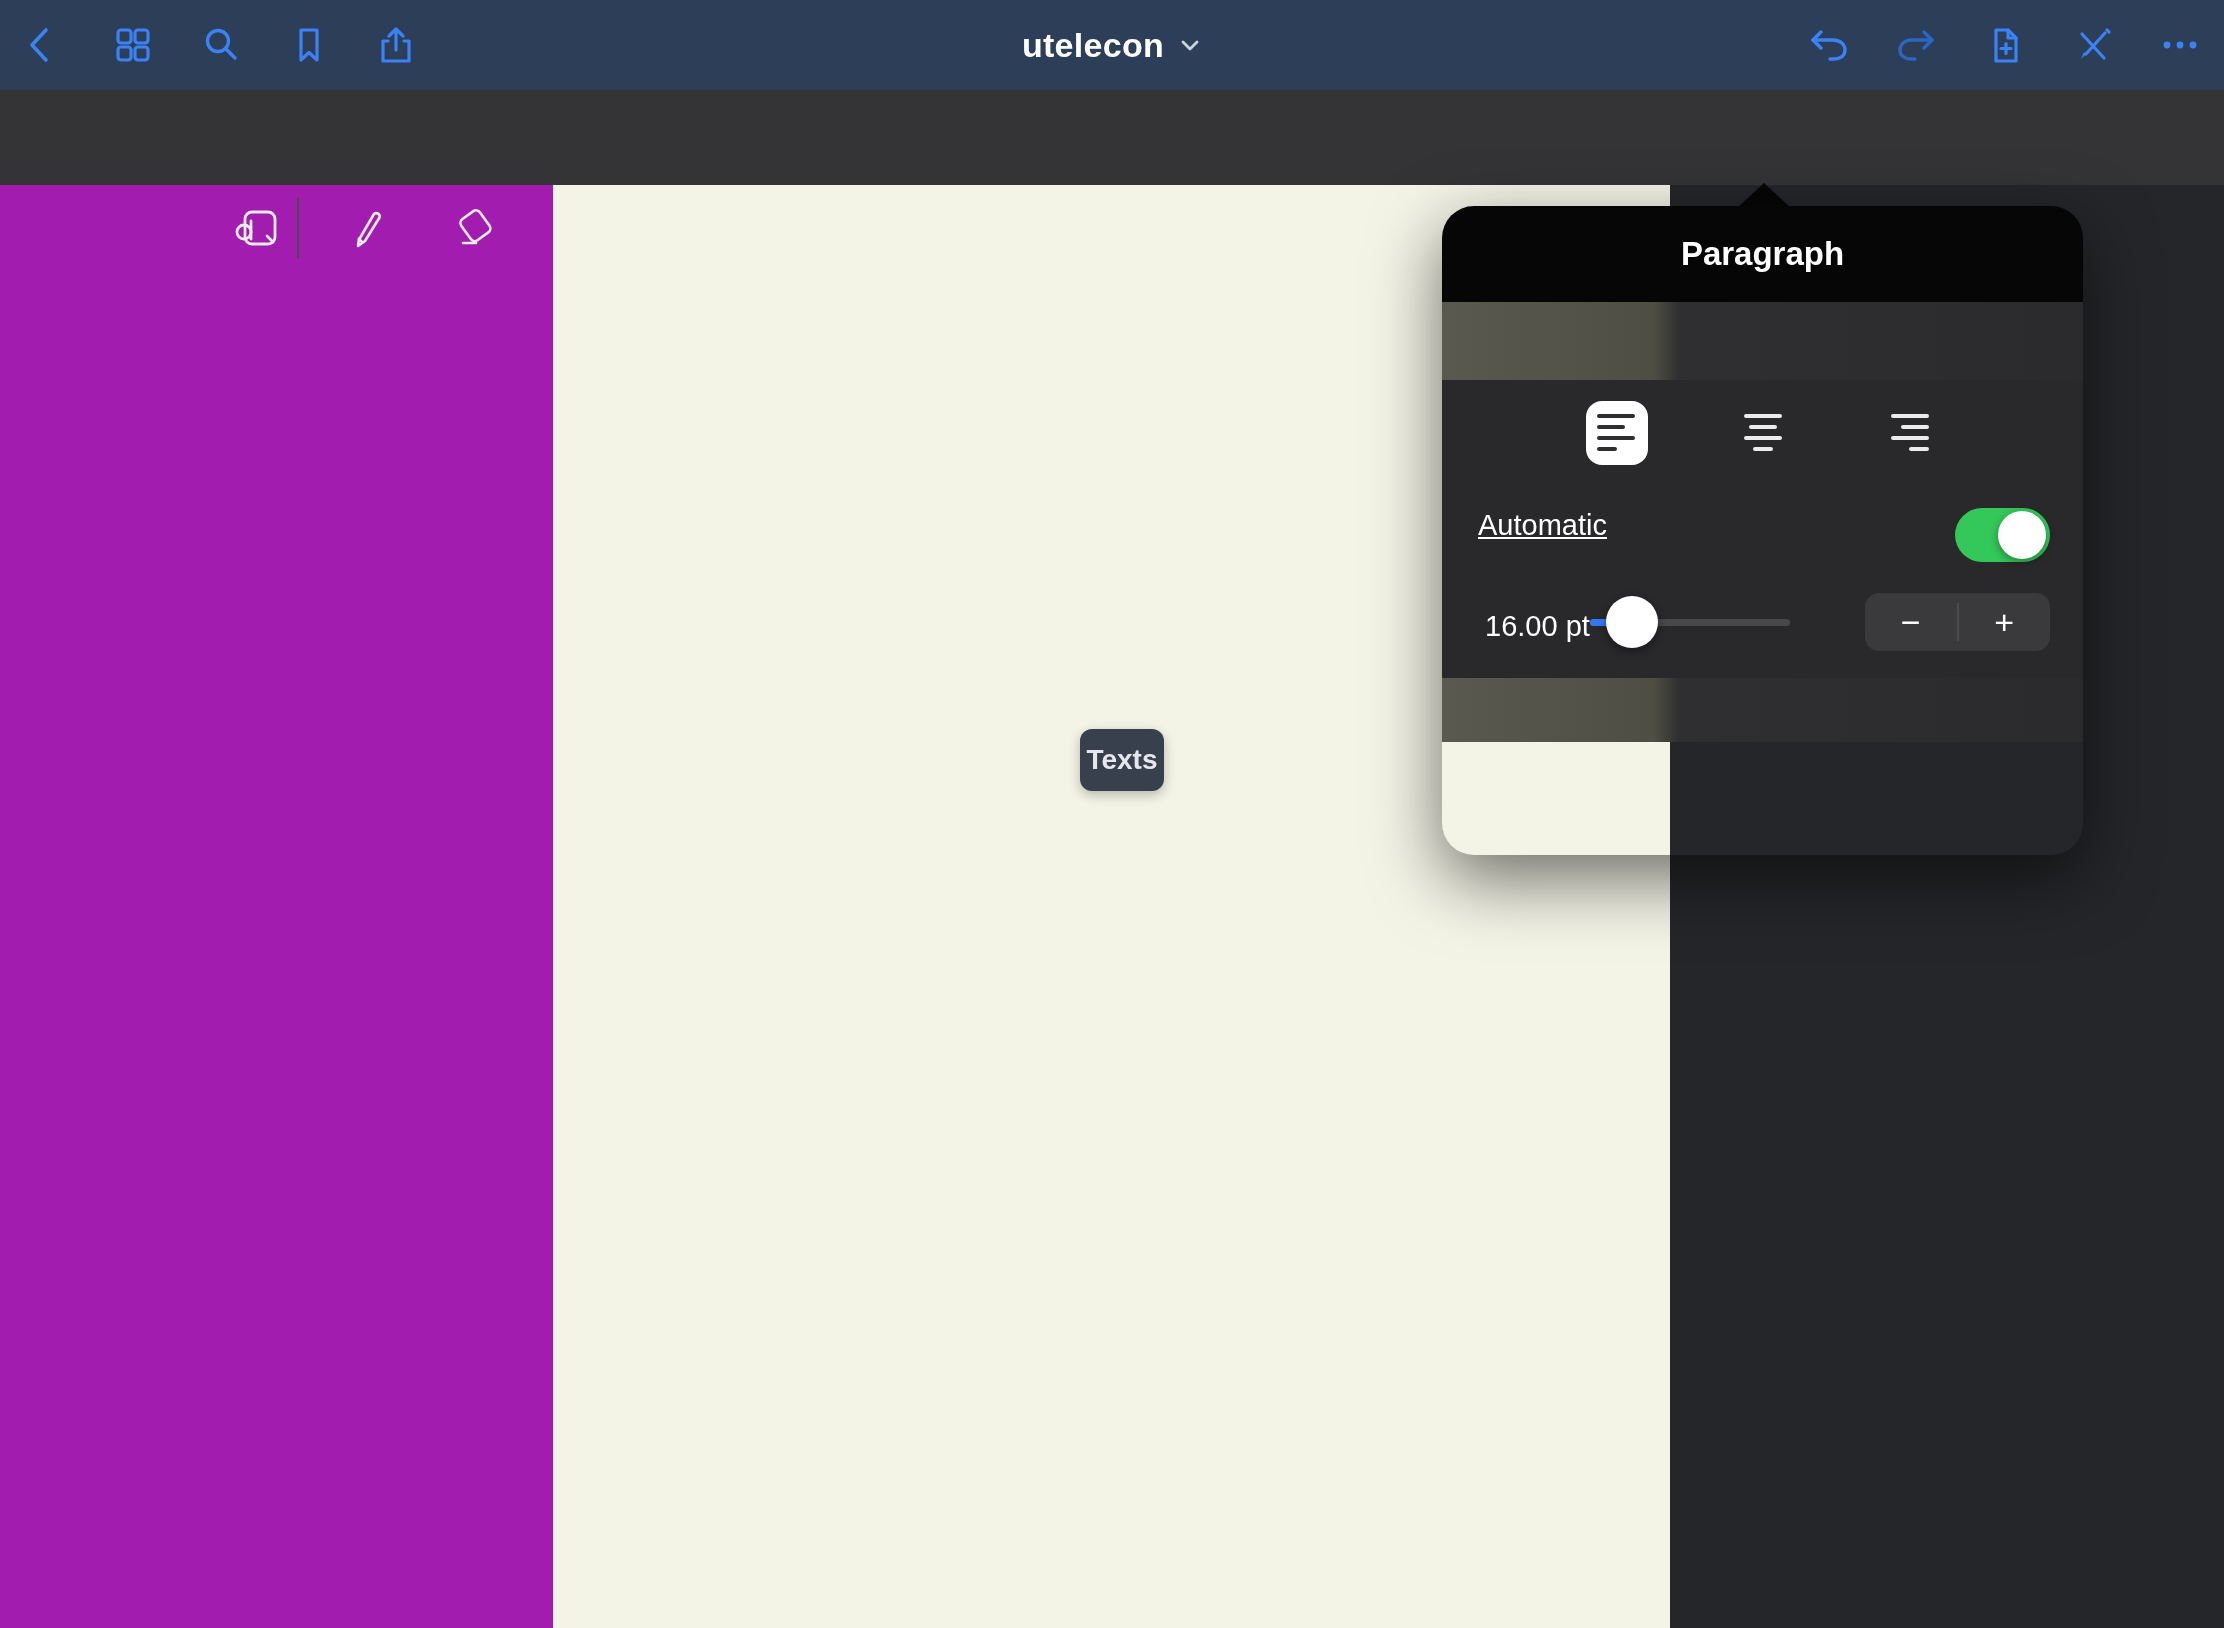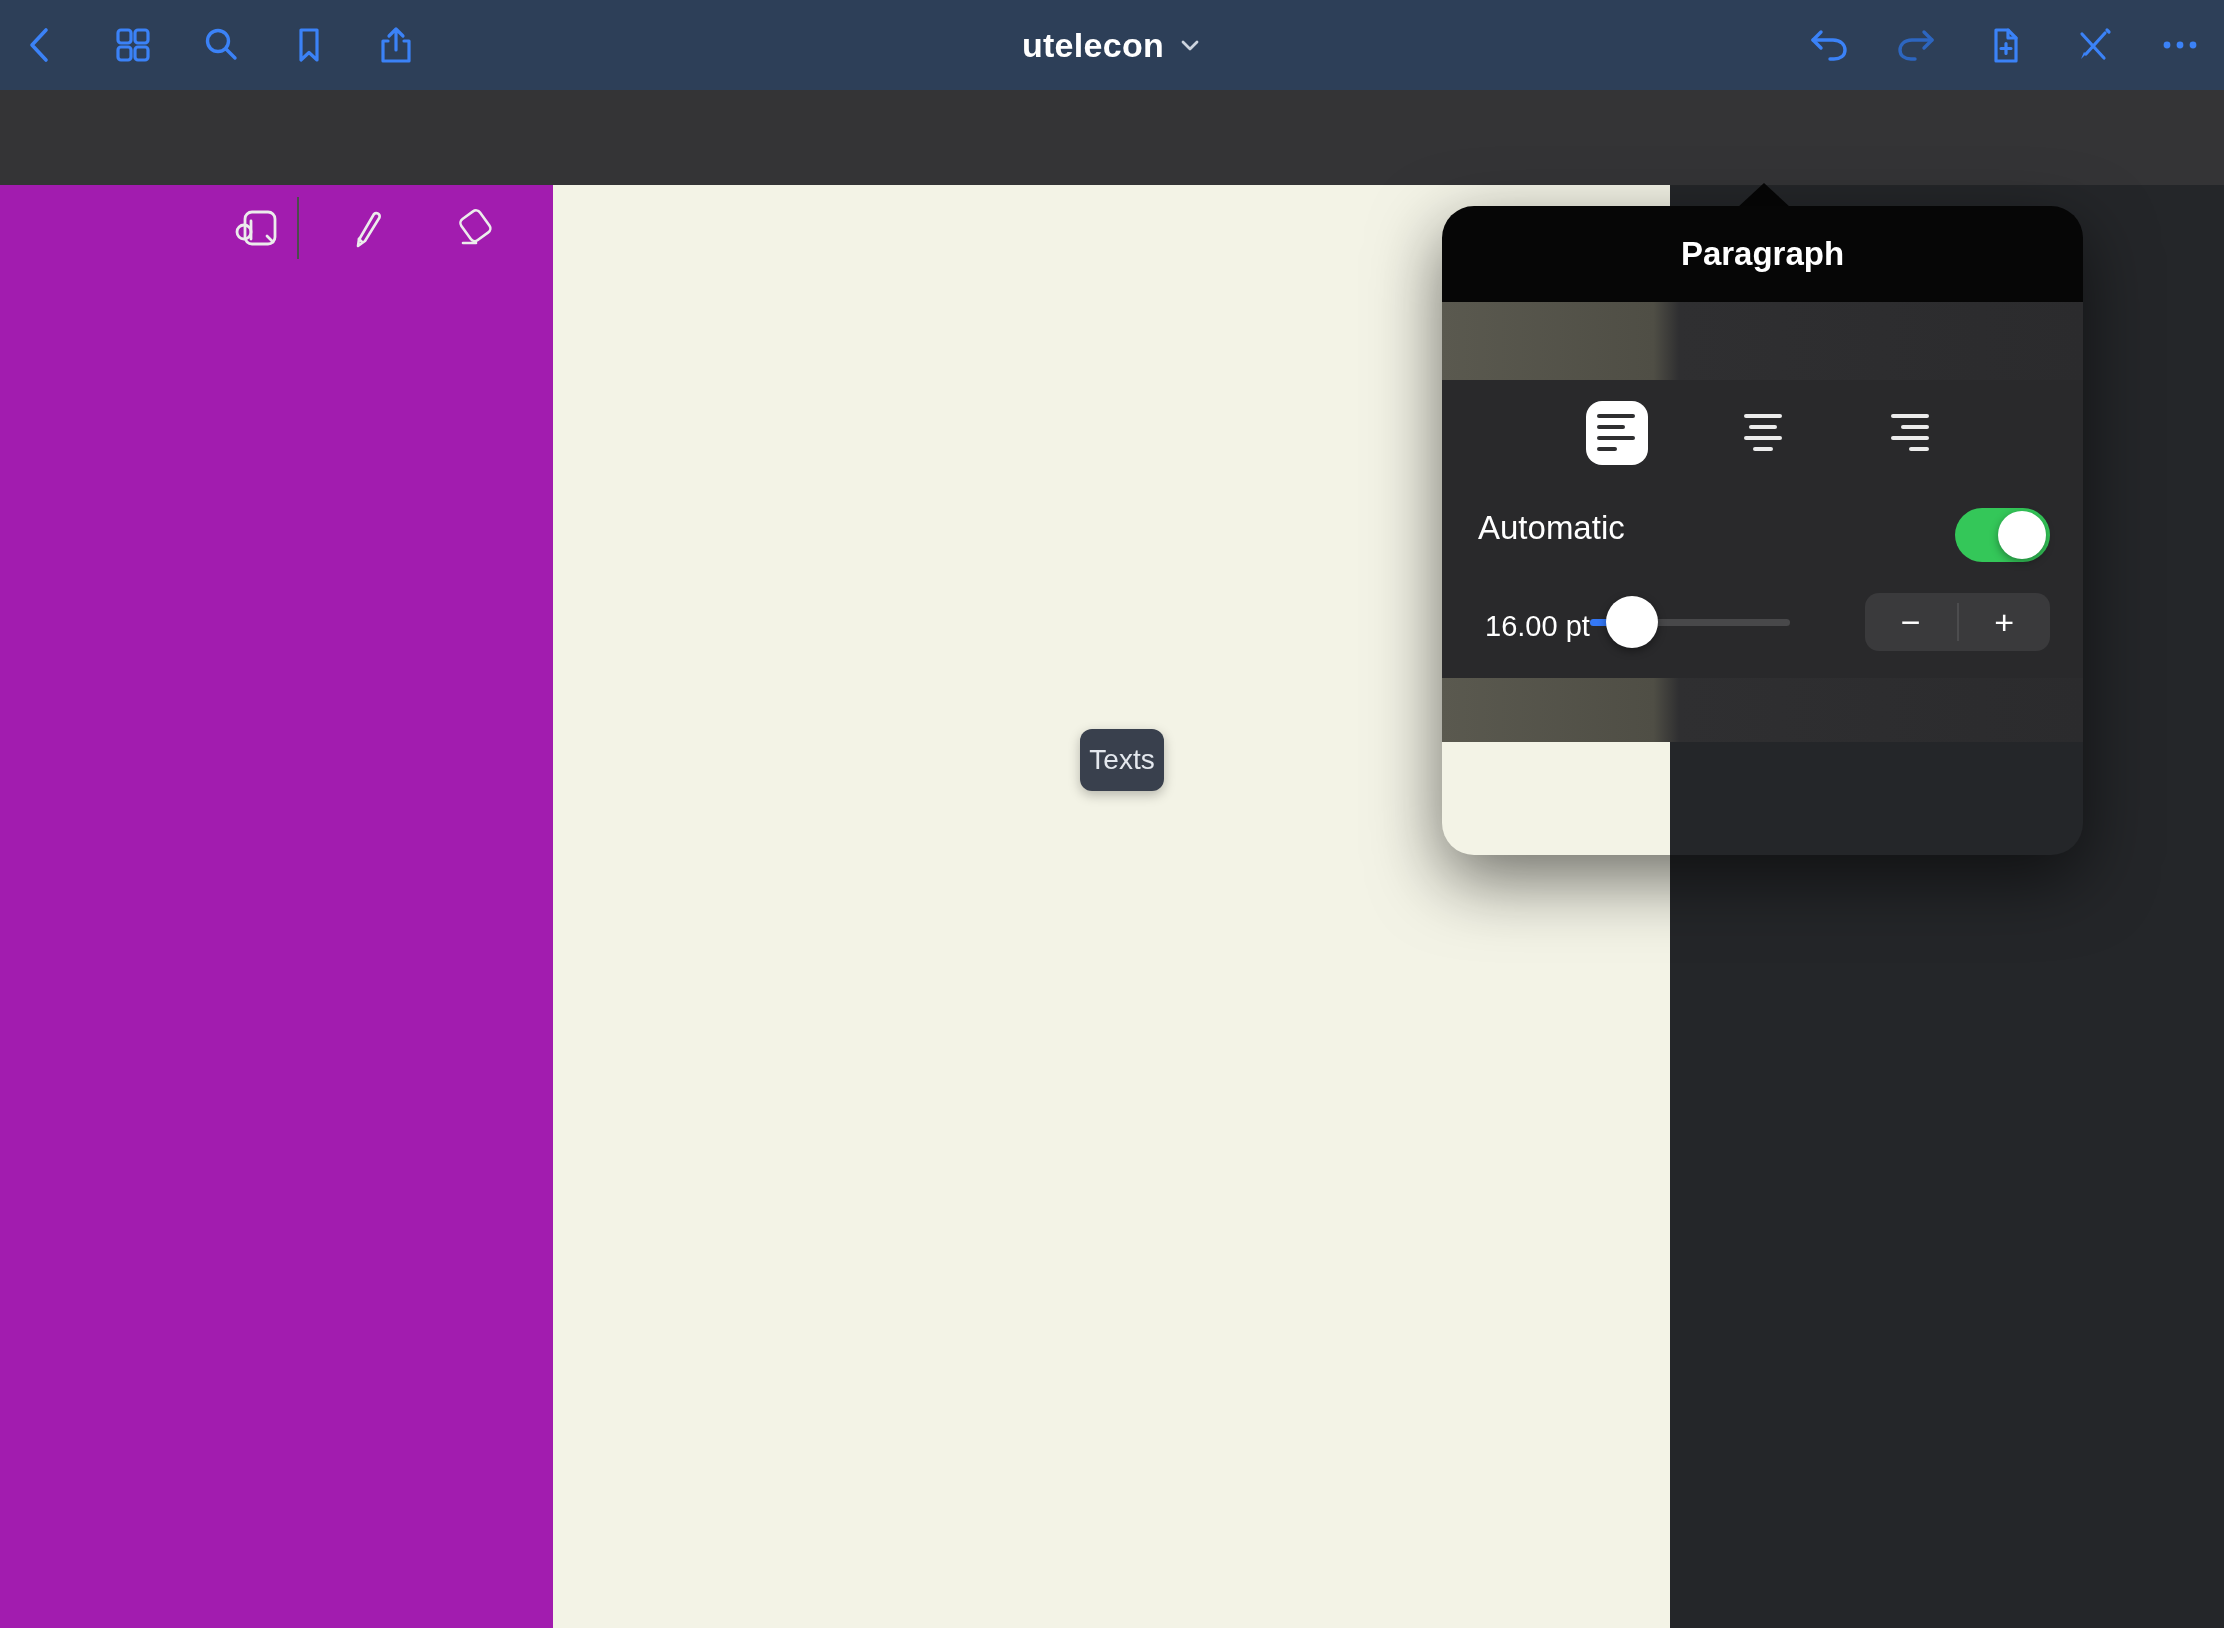--- a/index.html
+++ b/index.html
@@ -44,21 +44,21 @@
               display:flex;align-items:center;justify-content:center;
               color:#f2f2f2;font-size:27px;font-weight:bold;}
   .tstyle-btn .heart{position:absolute;right:-14px;top:-16px;font-size:34px;color:#38c4ef;
                      font-family:"DejaVu Sans",sans-serif;}
 
   
   .paper{position:absolute;left:553px;top:185px;width:1117px;height:1443px;background:#f3f3e6;}
   .dim-right{position:absolute;left:1670px;top:185px;width:554px;height:1443px;background:#242629;}
   .texts-tip{position:absolute;left:1080px;top:729px;width:84px;height:62px;background:#39404d;
              border-radius:12px;display:flex;align-items:center;justify-content:center;
-             color:#e4e8ee;font-size:28px;box-shadow:0 4px 12px rgba(0,0,0,.25);}
+             color:#e4e8ee;font-size:28px;box-shadow:0 4px 12px rgba(0,0,0,.25);font-weight:bold;}
 
   
   .pop-arrow{position:absolute;left:1737px;top:183px;width:0;height:0;
              border-left:27px solid transparent;border-right:27px solid transparent;
              border-bottom:25px solid #060606;}
   .popover{position:absolute;left:1442px;top:206px;width:641px;height:649px;border-radius:32px;
            overflow:hidden;box-shadow:0 24px 70px rgba(0,0,0,.55);}
   .pop-header{height:96px;background:#060606;display:flex;align-items:center;justify-content:center;
               color:#fff;font-size:33px;font-weight:bold;}
   .band{background:linear-gradient(90deg,#5a594f 0%,#4f4e45 33%,#2f2f31 37%,#2b2b2d 100%);}
@@ -70,21 +70,21 @@
   .seg i{display:block;height:4px;border-radius:2px;background:#ececec;}
   .seg.sel{background:#fff;}
   .seg.sel i{background:#2e2e30;}
   .seg.a-left{align-items:flex-start;}
   .seg.a-center{align-items:center;}
   .seg.a-right{align-items:flex-end;}
   .band-b{height:113px;position:relative;}
   .band-b .lbl{position:absolute;left:36px;bottom:14px;color:#98988f;font-size:27px;
                letter-spacing:.8px;}
   .controls{height:193px;background:#29292b;position:relative;}
-  .auto-label{position:absolute;left:36px;top:24px;color:#fff;font-size:33px;}
+  .auto-label{position:absolute;left:36px;top:24px;color:#fff;font-size:29px;text-decoration:underline;}
   .toggle{position:absolute;right:33px;top:23px;width:95px;height:54px;border-radius:27px;
           background:#34c759;}
   .toggle .knob{position:absolute;right:4px;top:3px;width:48px;height:48px;border-radius:50%;
                 background:#fff;box-shadow:0 3px 8px rgba(0,0,0,.35);}
   .pt-label{position:absolute;left:43px;top:125px;color:#fff;font-size:29px;}
   .slider{position:absolute;left:148px;top:110px;width:200px;height:52px;}
   .slider .track{position:absolute;left:0;top:24px;width:200px;height:7px;border-radius:4px;
                  background:#48484a;}
   .slider .fill{position:absolute;left:0;top:24px;width:35px;height:7px;border-radius:4px;
                 background:#3478f6;}

